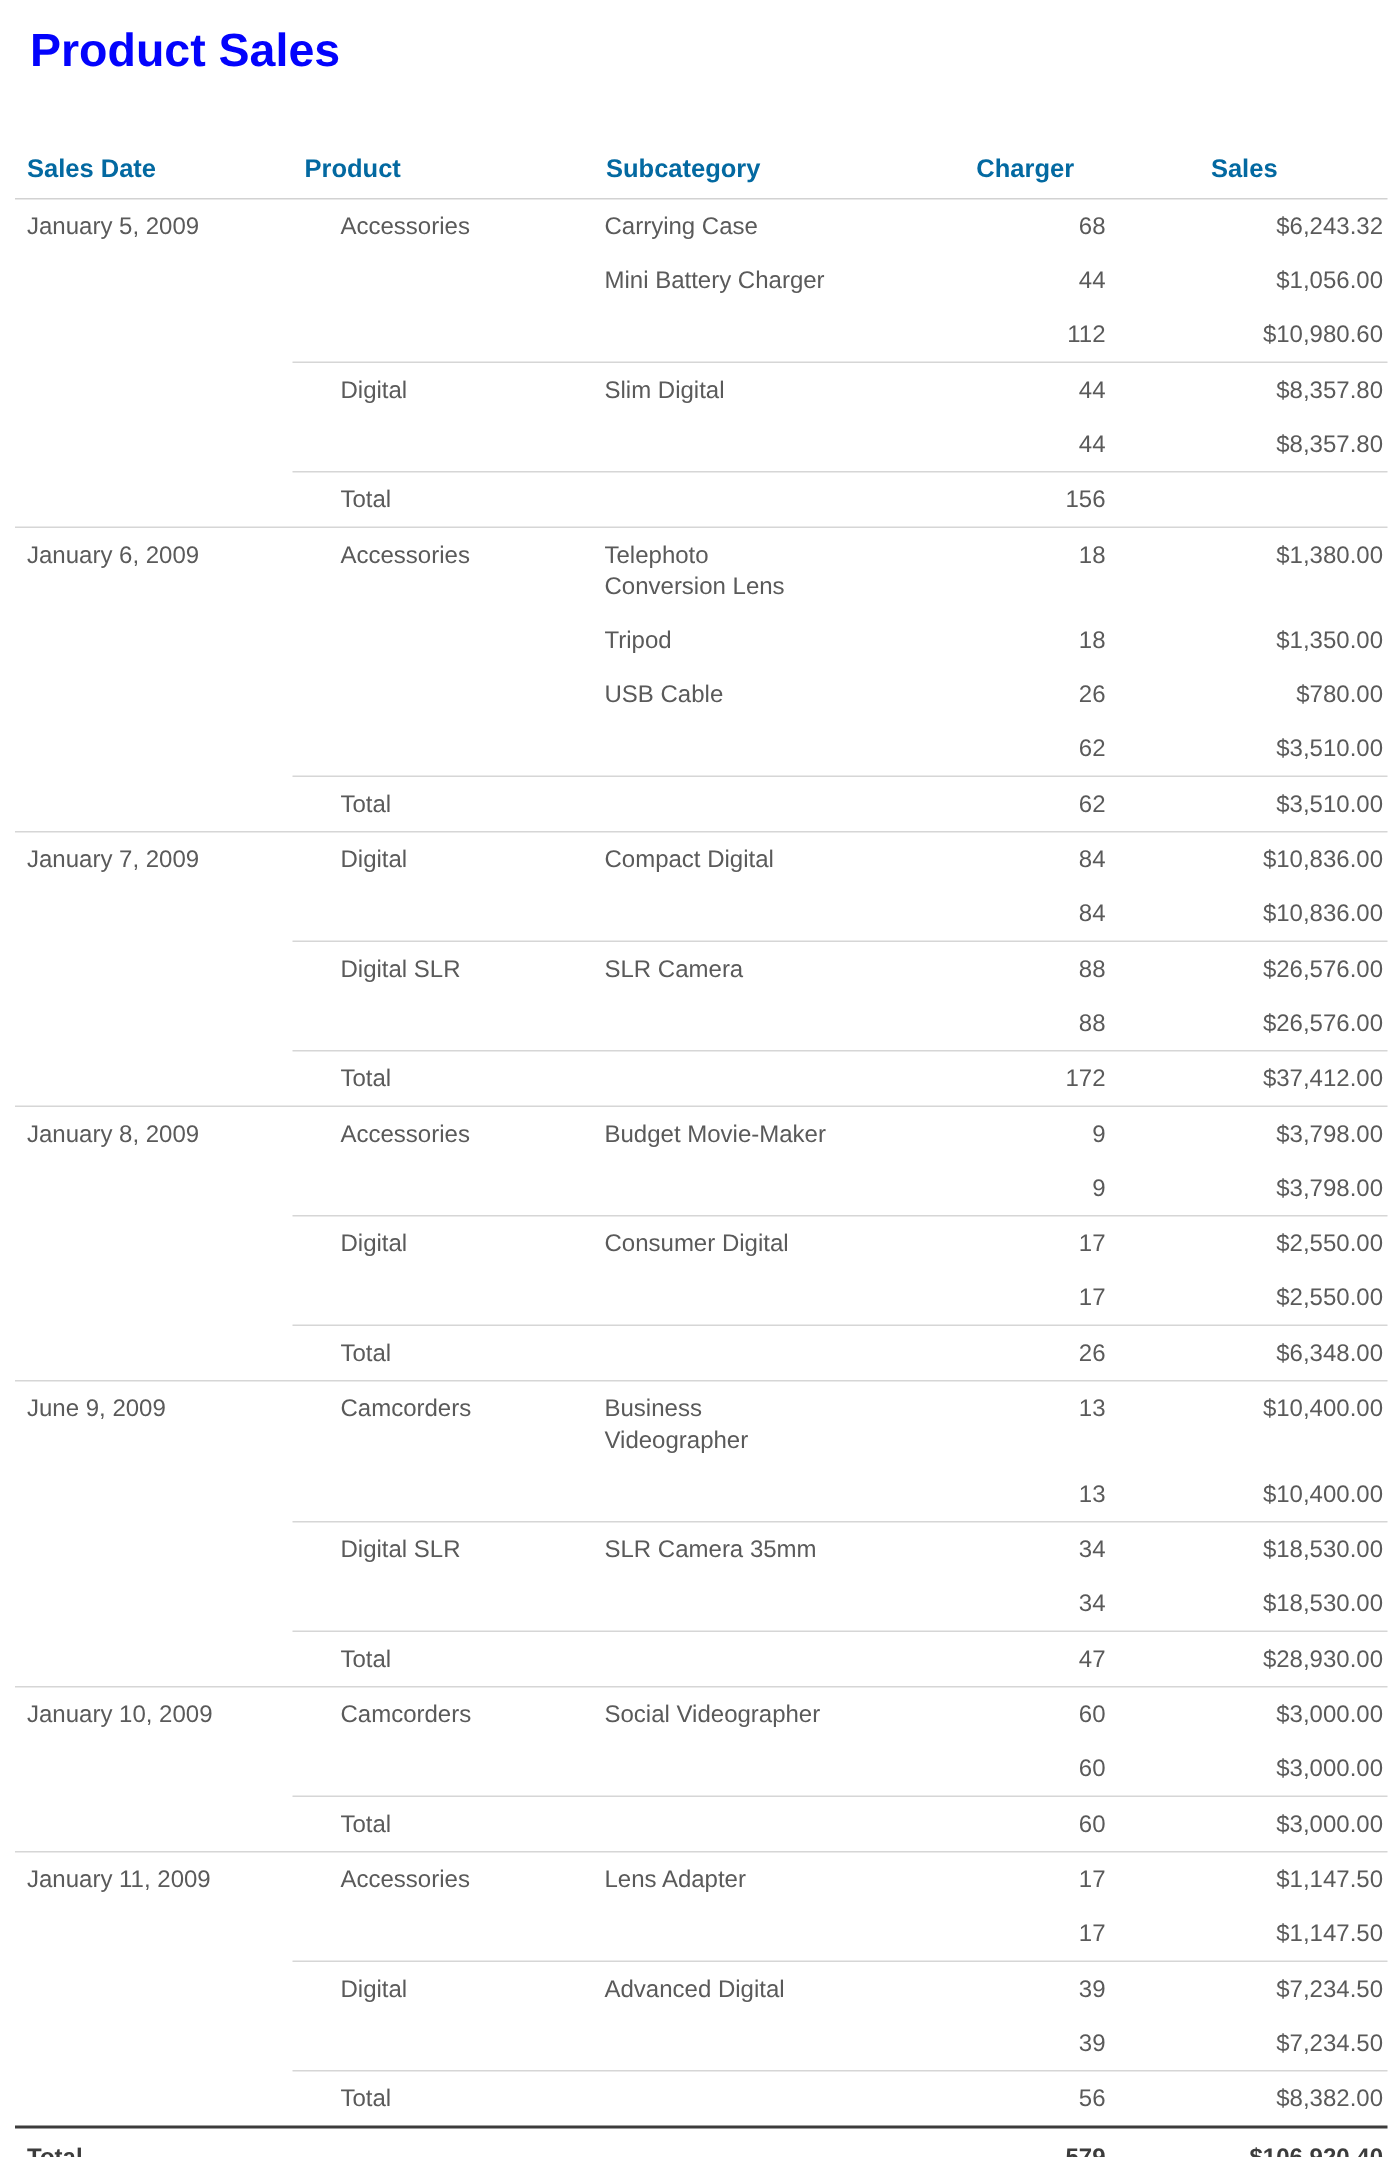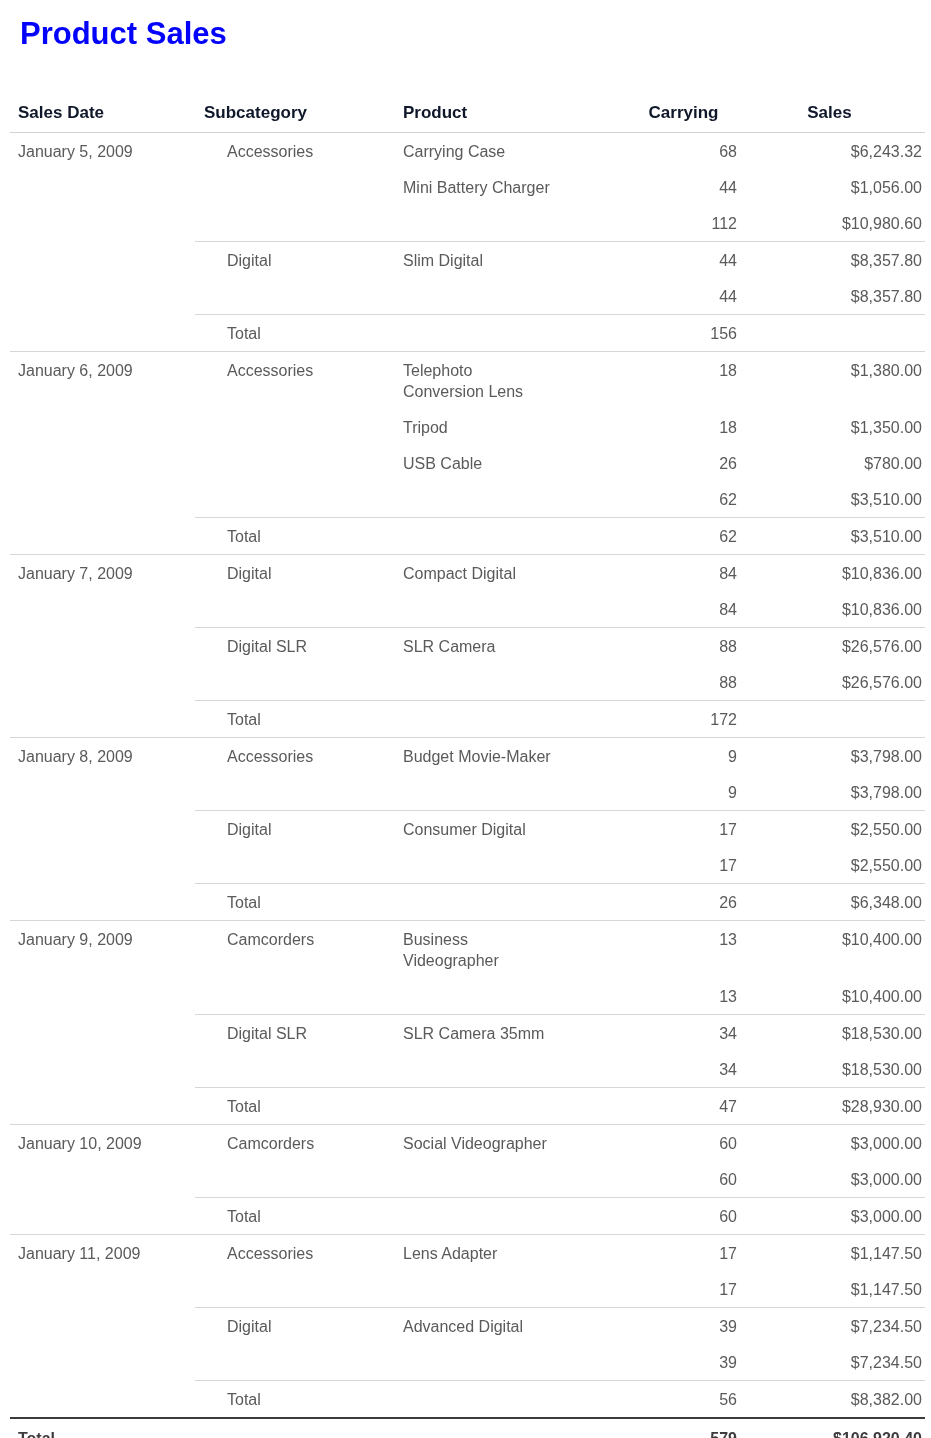--- a/index.html
+++ b/index.html
@@ -29,21 +29,21 @@
     line-height: 21px;
     min-height: 36px;
     white-space: pre-line;
   }
   .cell.c4 { text-align: right; padding-left: 0; }
   .cell.c5 { text-align: right; padding-right: 3px; padding-left: 0; }
   .subval { padding-left: 32px; }
   .row.header .cell {
     font-size: 17px;
     font-weight: bold;
-    color: #0f172a;
+    color: #0369a1;
     padding-top: 6px;
     padding-bottom: 9px;
     min-height: 32px;
   }
   .row.header { border-bottom: 1px solid #d2d2d2; }
   .row.header .cell.c2 { padding-left: 9px; }
   .row.header .cell.c4, .row.header .cell.c5 { text-align: center; }
   .sep { height: 0; border-top: 1px solid #d6d6d6; margin-left: 185px; }
   .sep.full { margin-left: 0; }
   .row.grand {
@@ -55,23 +55,23 @@
 </style>
 </head>
 <body>
 
 <div class="page">
   <h1 class="title">Product Sales</h1>
 
   <div class="table">
     <div class="row header">
       <div class="cell c1">Sales Date</div>
+      <div class="cell c3">Product</div>
       <div class="cell c2">Subcategory</div>
-      <div class="cell c3">Product</div>
-      <div class="cell c4">Carrying</div>
+      <div class="cell c4">Charger</div>
       <div class="cell c5">Sales</div>
     </div>
     <div id="tbody">
         <div class="row">
           <div class="cell c1" style="grid-column: 1;">January 5, 2009</div>
           <div class="cell c2 subval" style="grid-column: 2;">Accessories</div>
           <div class="cell c3" style="grid-column: 3;">Carrying Case</div>
           <div class="cell c4" style="grid-column: 4;">68</div>
           <div class="cell c5" style="grid-column: 5;">$6,243.32</div>
         </div>
@@ -149,20 +149,21 @@
           <div class="cell c5" style="grid-column: 5;">$26,576.00</div>
         </div>
         <div class="row">
           <div class="cell c4" style="grid-column: 4;">88</div>
           <div class="cell c5" style="grid-column: 5;">$26,576.00</div>
         </div>
         <div class="sep"></div>
         <div class="row">
           <div class="cell c2 subval" style="grid-column: 2;">Total</div>
           <div class="cell c4" style="grid-column: 4;">172</div>
+          <div class="cell c5" style="grid-column: 5;">$37,412.00</div>
         </div>
         <div class="sep full"></div>
         <div class="row">
           <div class="cell c1" style="grid-column: 1;">January 8, 2009</div>
           <div class="cell c2 subval" style="grid-column: 2;">Accessories</div>
           <div class="cell c3" style="grid-column: 3;">Budget Movie-Maker</div>
           <div class="cell c4" style="grid-column: 4;">9</div>
           <div class="cell c5" style="grid-column: 5;">$3,798.00</div>
         </div>
         <div class="row">
@@ -181,21 +182,21 @@
           <div class="cell c5" style="grid-column: 5;">$2,550.00</div>
         </div>
         <div class="sep"></div>
         <div class="row">
           <div class="cell c2 subval" style="grid-column: 2;">Total</div>
           <div class="cell c4" style="grid-column: 4;">26</div>
           <div class="cell c5" style="grid-column: 5;">$6,348.00</div>
         </div>
         <div class="sep full"></div>
         <div class="row">
-          <div class="cell c1" style="grid-column: 1;">January 9, 2009</div>
+          <div class="cell c1" style="grid-column: 1;">June 9, 2009</div>
           <div class="cell c2 subval" style="grid-column: 2;">Camcorders</div>
           <div class="cell c3" style="grid-column: 3;">Business
 Videographer</div>
           <div class="cell c4" style="grid-column: 4;">13</div>
           <div class="cell c5" style="grid-column: 5;">$10,400.00</div>
         </div>
         <div class="row">
           <div class="cell c4" style="grid-column: 4;">13</div>
           <div class="cell c5" style="grid-column: 5;">$10,400.00</div>
         </div>

